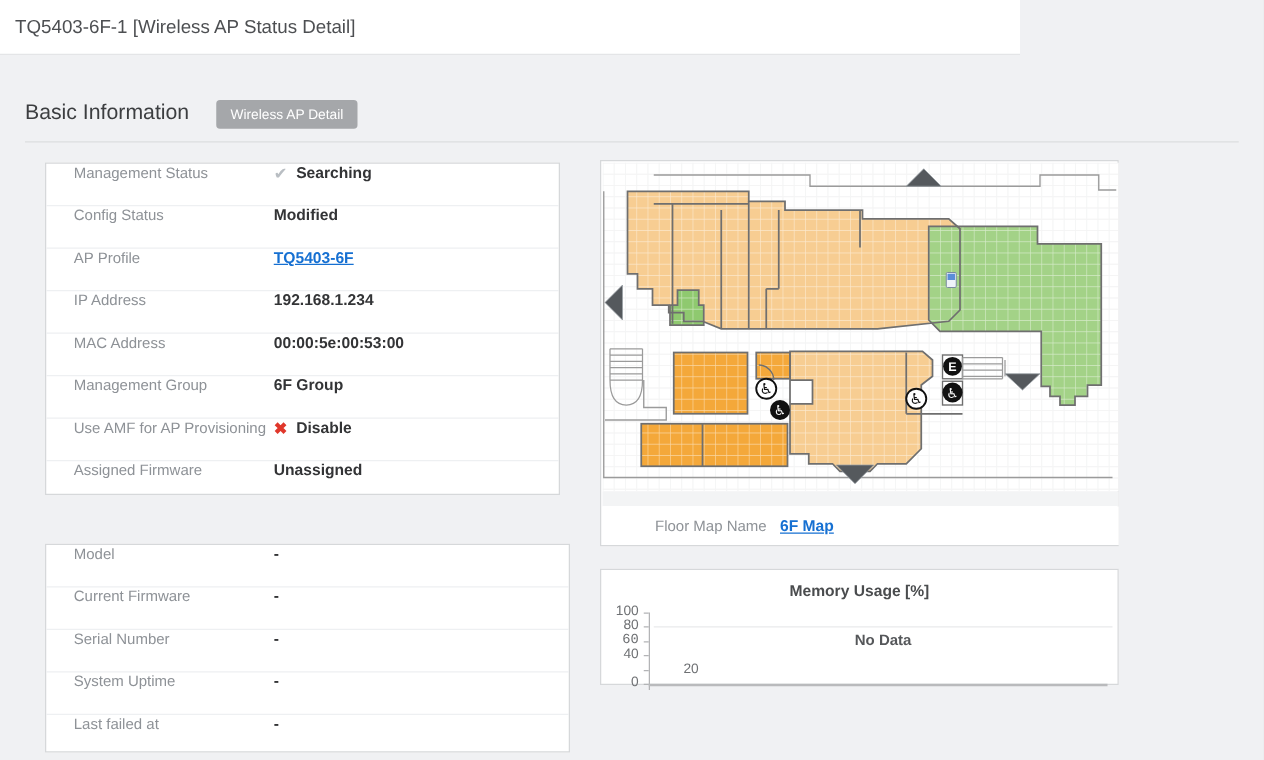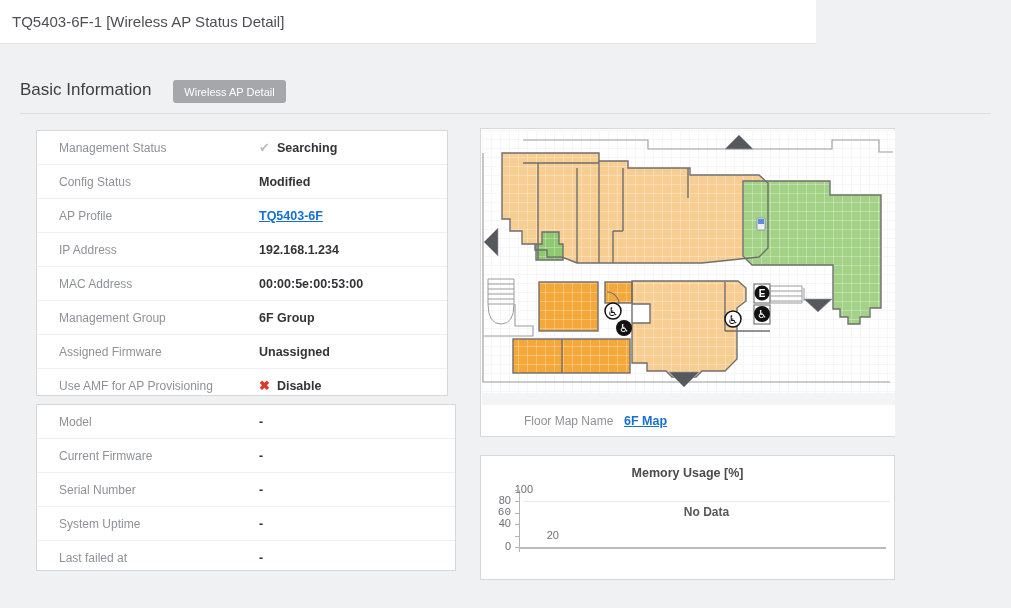--- a/index.html
+++ b/index.html
@@ -11,25 +11,25 @@
   #page-title{position:absolute;left:12px;top:0;line-height:44px;font-size:15px;color:#4d4f52;}
   
   #section-heading{position:absolute;left:20px;top:80px;margin:0;font-size:17px;font-weight:400;color:#3c3e40;}
   #ap-detail-btn{position:absolute;left:173px;top:80px;width:113px;height:23px;background:#a5a7aa;
                  color:#fff;font-size:11px;border:none;border-radius:3px;cursor:pointer;
                  font-family:"Liberation Sans",sans-serif;}
   #section-divider{position:absolute;left:20px;top:113px;width:971px;height:0;border-bottom:1px solid #dcdee0;}
   
   .panel{position:absolute;background:#fff;border:1px solid #d6d8da;box-sizing:border-box;}
   #status-panel{left:36px;top:130px;width:412px;height:266px;}
-  #device-panel{left:36px;top:404px;width:420px;height:167px;}
+  #device-panel{left:36px;top:435px;width:420px;height:167px;}
   #map-panel{left:480px;top:128px;width:415px;height:309px;}
-  #chart-panel{left:480px;top:455px;width:415px;height:125px;}
-  
-  .kv-row{display:flex;align-items:center;height:33px;border-bottom:1px solid #eef0f2;gap:40px;}
+  #chart-panel{left:480px;top:455px;width:415px;height:93px;}
+  
+  .kv-row{display:flex;align-items:flex-start;height:33px;border-bottom:1px solid #eef0f2;}
   .kv-row:last-child{border-bottom:none;}
   .kv-row .lbl{width:160px;padding-left:22px;font-size:12px;color:#8e9297;flex:none;}
   .kv-row .val-wrap{display:flex;align-items:center;font-size:12.5px;}
   .kv-row .val{font-weight:bold;color:#333436;}
   .kv-row a.val{color:#1670d2;text-decoration:underline;cursor:pointer;}
   .st-icon{margin-right:7px;font-size:13px;line-height:13px;}
   .st-icon.check{color:#b9bec3;}
   .st-icon.cross{color:#e0372b;font-weight:bold;}
   
   #map-canvas{position:absolute;left:1px;top:1px;width:413px;height:263px;}
@@ -100,31 +100,31 @@
   </div>
 
   <div class="kv-row">
     <span class="lbl">Management Group</span>
     <span class="val-wrap">
           <span class="val">6F Group</span>
         </span>
   </div>
 
   <div class="kv-row">
-    <span class="lbl">Assigned Firmware</span>
-    <span class="val-wrap">
-          <span class="val">Unassigned</span>
-        </span>
-  </div>
-
-  <div class="kv-row">
     <span class="lbl">Use AMF for AP Provisioning</span>
     <span class="val-wrap">
           <span class="st-icon cross">✖</span>
           <span class="val">Disable</span>
+        </span>
+  </div>
+
+  <div class="kv-row">
+    <span class="lbl">Assigned Firmware</span>
+    <span class="val-wrap">
+          <span class="val">Unassigned</span>
         </span>
   </div>
 </section>
   <section class="panel" id="device-panel">
   <div class="kv-row">
     <span class="lbl">Model</span>
     <span class="val-wrap">
           <span class="val">-</span>
         </span>
   </div>
@@ -261,21 +261,21 @@
   </section>
 
   <section class="panel" id="chart-panel">
     <div id="chart-title">Memory Usage [%]</div>
     <div id="chart-axis"></div>
     <div id="chart-area">
       <div id="no-data">No Data</div>
     <div class="gridline" style="top: 11.4px;"></div>
       </div>
     <div id="chart-baseline"></div>
-  <span class="ytick" style="left: 0px; top: 27px; padding-left: 22px;">100</span>
+  <span class="ytick" style="left: 0px; top: 27px;">100</span>
       <span class="ytick-dash" style="left: 34px; top: 34px;"></span>
       <span class="ytick" style="left: 0px; top: 38.4px;">80</span>
       <span class="ytick-dash" style="left: 34px; top: 45.4px;"></span>
       <span class="ytick" style="left: 0px; top: 49.8px; font-family: Liberation Mono, monospace;">60</span>
       <span class="ytick-dash" style="left: 34px; top: 56.8px;"></span>
       <span class="ytick" style="left: 0px; top: 61.2px;">40</span>
       <span class="ytick-dash" style="left: 34px; top: 68.2px;"></span>
       <span class="ytick" style="left: 0px; top: 72.6px; padding-left: 48px;">20</span>
       <span class="ytick-dash" style="left: 34px; top: 79.6px;"></span>
       <span class="ytick" style="left: 0px; top: 84px;">0</span>

